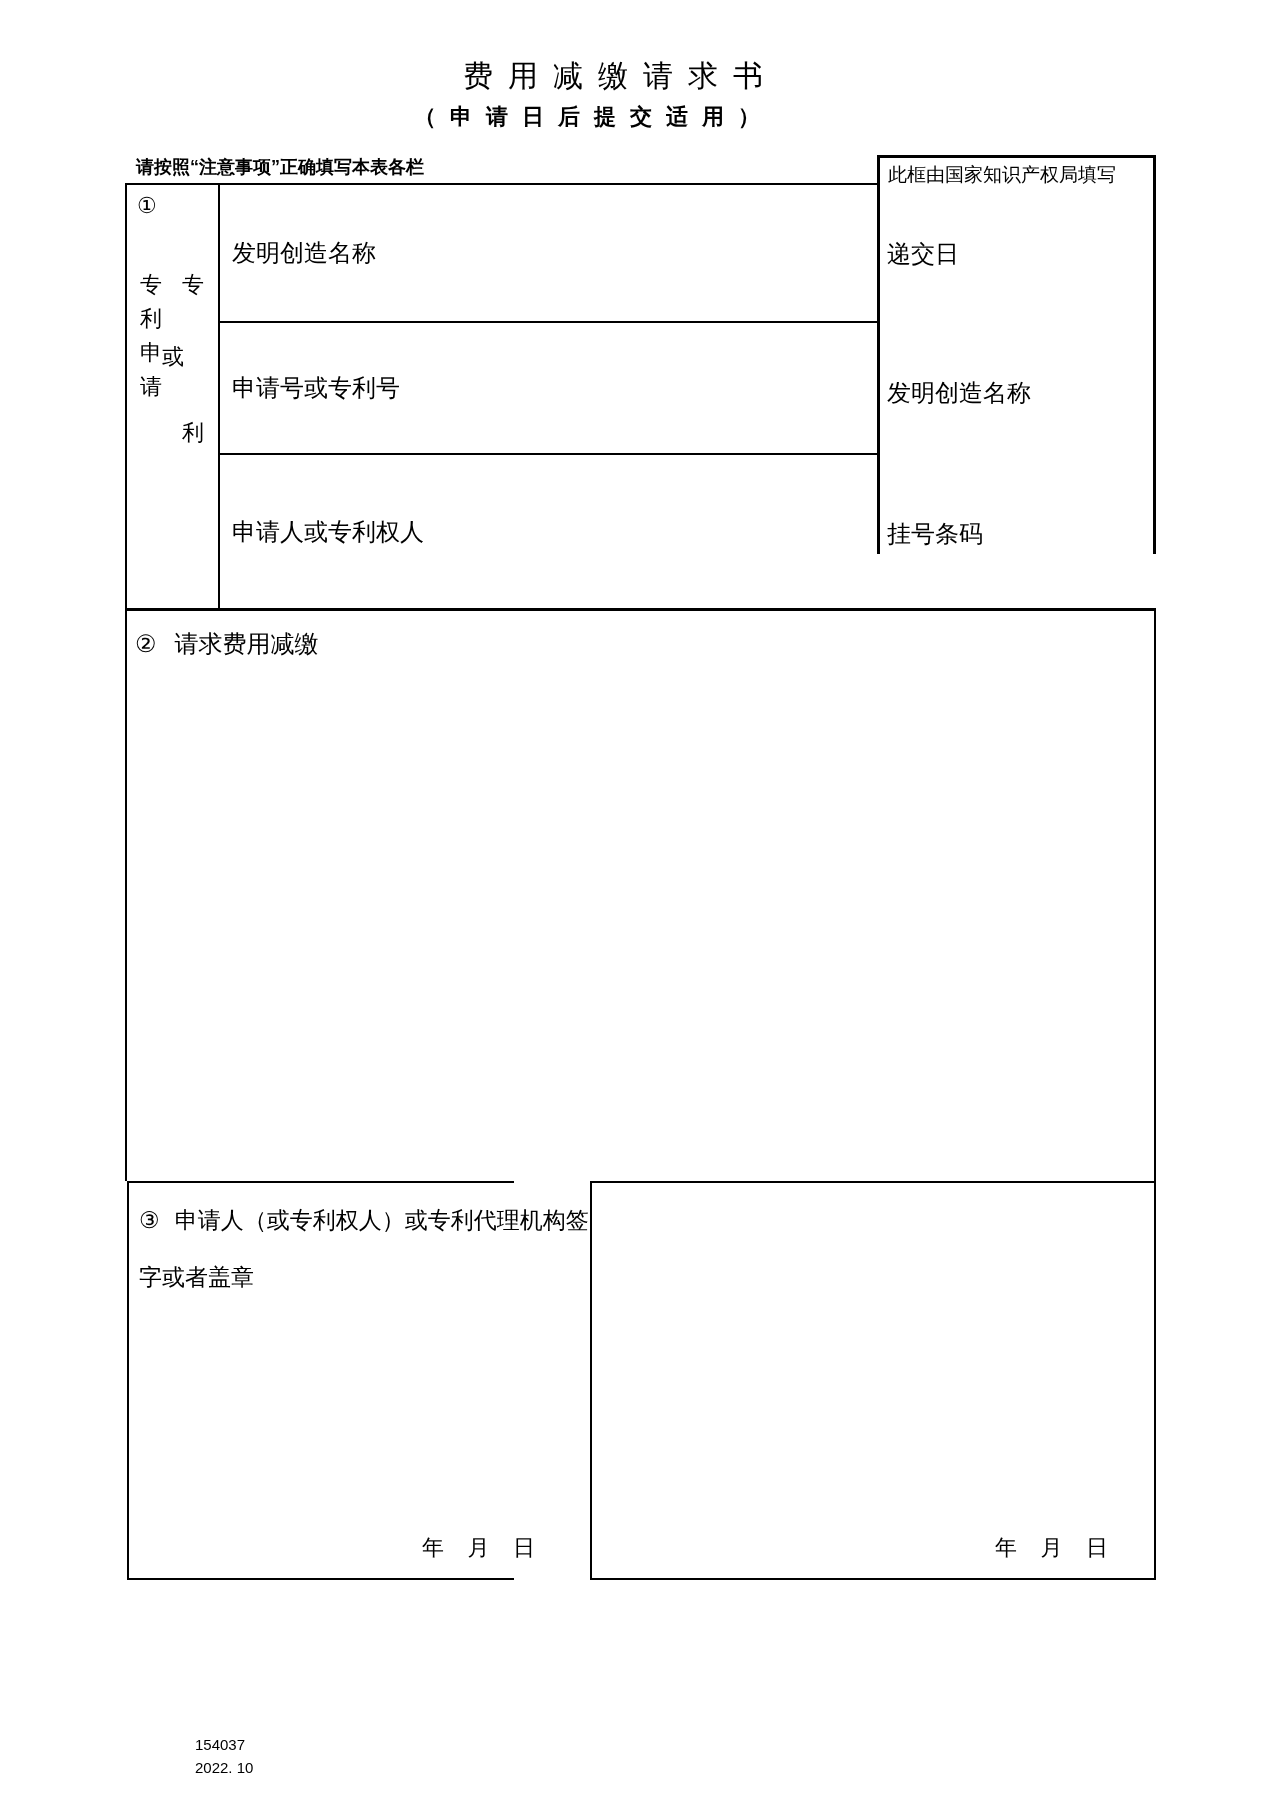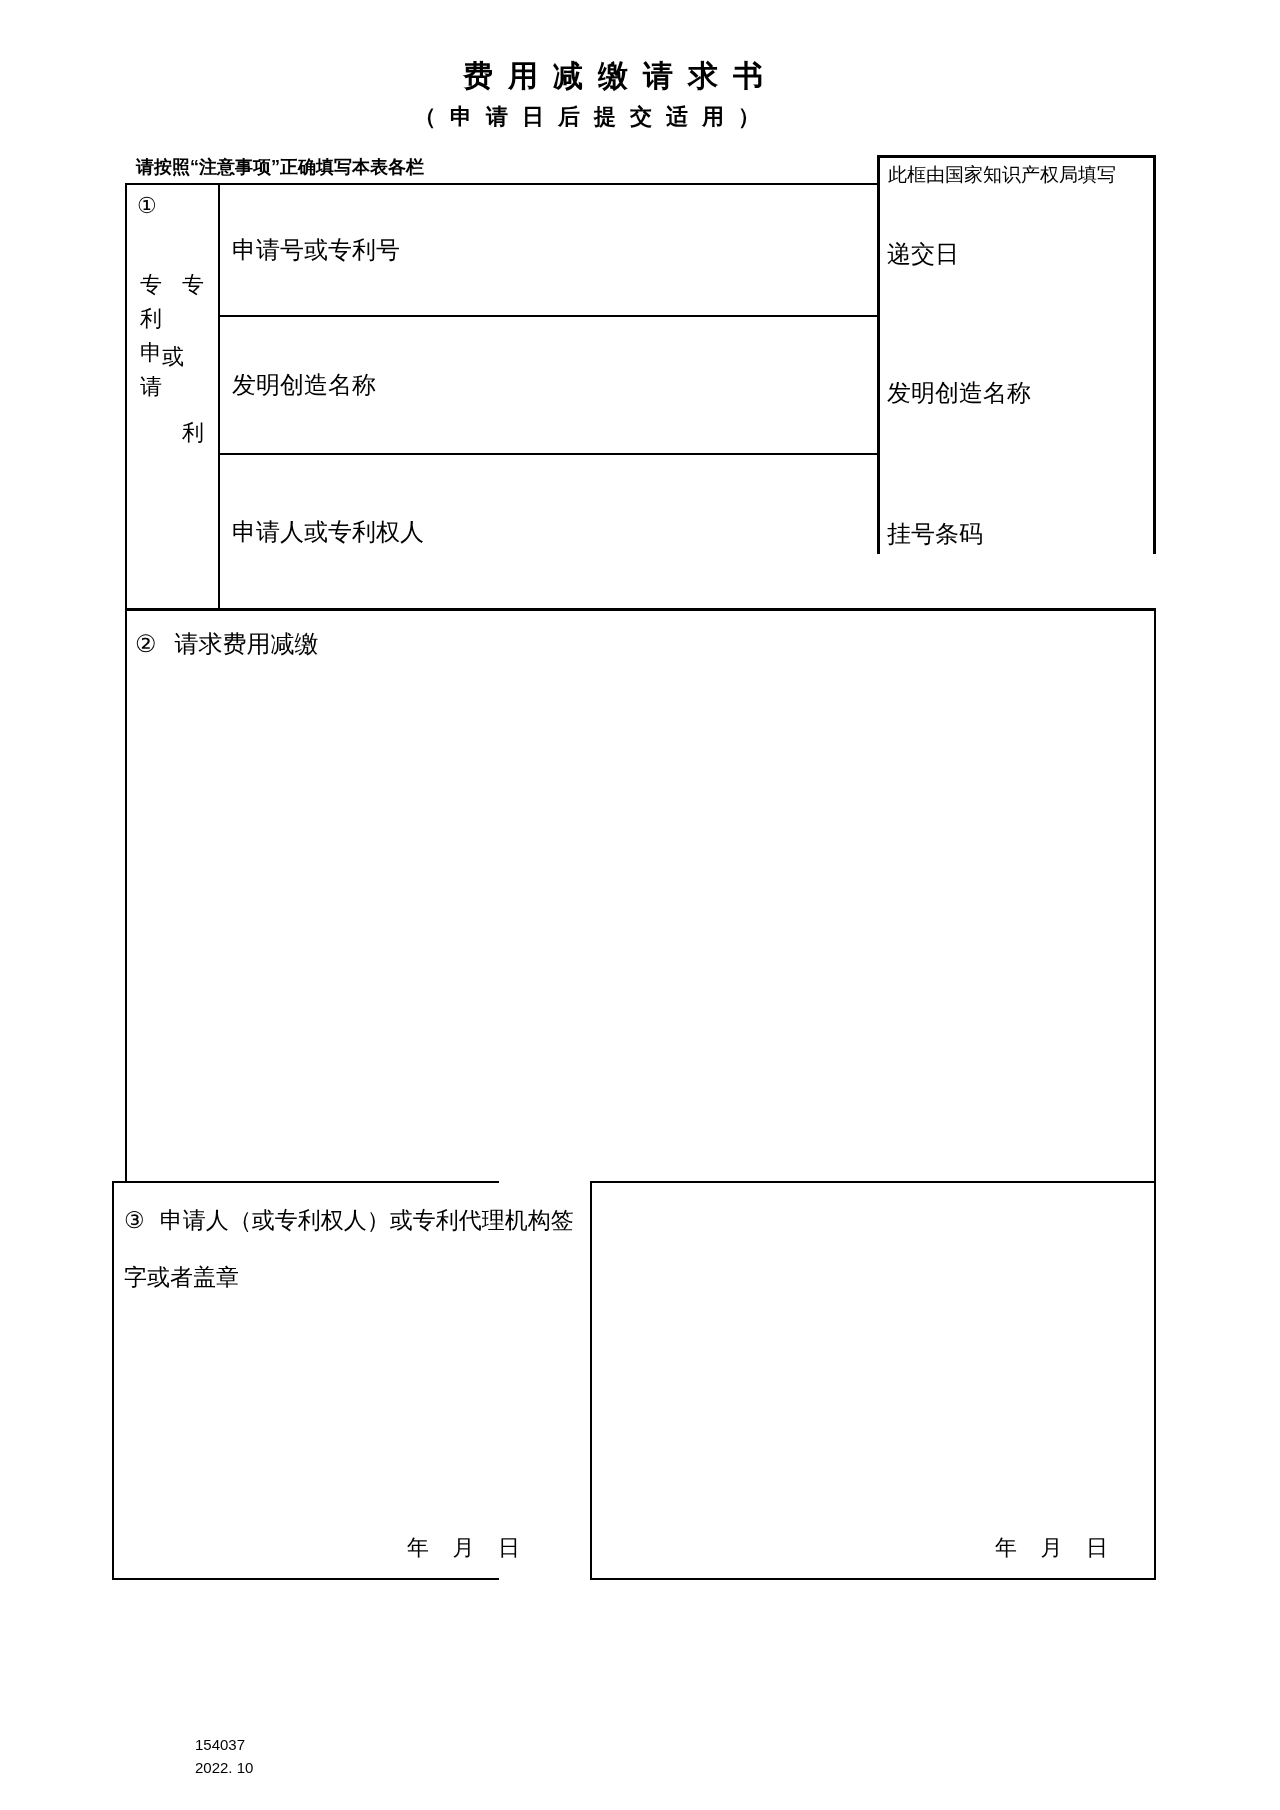--- a/index.html
+++ b/index.html
@@ -5,21 +5,21 @@
   html,body{margin:0;padding:0;}
   body{
     width:1280px;height:1810px;position:relative;background:#ffffff;color:#000;
     font-family:"Liberation Serif","DejaVu Serif",serif;
   }
   .abs{position:absolute;}
   .sans{font-family:"Liberation Sans","DejaVu Sans",sans-serif;}
   .nowrap{white-space:nowrap;}
 
   
-  .form-title{left:463px;top:56px;font-size:30px;font-weight:bold;letter-spacing:15px;}
+  .form-title{left:463px;top:56px;font-size:30px;font-weight:normal;letter-spacing:15px;}
   .form-subtitle{left:414px;top:102px;font-size:22px;font-weight:bold;letter-spacing:14px;}
   .fill-note{left:136px;top:155px;font-size:18px;font-weight:bold;}
 
   
   .box-a{left:125px;top:183px;width:93px;height:425px;border-left:2px solid #000;border-top:2px solid #000;box-sizing:border-box;}
   .s1-marker{left:10px;top:8px;font-size:22px;}
   .vtxt{writing-mode:vertical-lr;text-orientation:upright;font-size:22px;line-height:22px;}
   .v-col1{left:13px;top:70px;letter-spacing:34px;}
   .v-col2{left:55px;top:70px;letter-spacing:148px;}
   .v-mid{left:35px;top:157px;font-size:22px;}
@@ -39,21 +39,21 @@
   .c-f2{top:219px;}
   .c-f3{top:360px;}
 
   
   .box-d{left:125px;top:608px;width:1031px;height:573px;border-top:3px solid #000;border-left:2px solid #000;border-right:2px solid #000;box-sizing:border-box;}
   .d-header{left:8px;top:17px;font-size:24px;text-align:center;}
   .d-header .marker{margin-right:18px;}
   .d-body{left:52px;top:117px;font-size:23px;}
 
   
-  .box-e{left:112px;top:1181px;width:387px;height:399px;border-left:2px solid #000;border-top:2px solid #000;border-bottom:2px solid #000;box-sizing:border-box;}
+  .box-e{left:127px;top:1181px;width:387px;height:399px;border-left:2px solid #000;border-top:2px solid #000;border-bottom:2px solid #000;box-sizing:border-box;}
   .box-f{left:590px;top:1181px;width:566px;height:399px;border:2px solid #000;box-sizing:border-box;}
   .cell-title{top:9px;font-size:23px;line-height:57px;}
   .e-title{left:10px;width:453px;}
   .e-title .marker{margin-right:15px;}
   .f-title{left:17px;right:8px;}
   .f-title .marker{margin-right:19px;}
   .date-line{font-size:22px;word-spacing:18px;white-space:nowrap;}
   .e-date{left:293px;top:350px;}
   .f-date{left:403px;top:350px;}
 
@@ -68,25 +68,25 @@
 <div class="abs sans fill-note nowrap">请按照“注意事项”正确填写本表各栏</div>
 
 <div class="abs box-a">
   <span class="abs s1-marker">①</span>
   <span class="abs vtxt v-col1">专利申请</span>
   <span class="abs v-mid">或</span>
   <span class="abs vtxt v-col2">专利</span>
 </div>
 
 <div class="abs box-b">
+  <div class="f-row f-row2">
+    <span>发明创造名称</span>
+  </div>
   <div class="f-row f-row1">
     <span>申请号或专利号</span>
-  </div>
-  <div class="f-row f-row2">
-    <span>发明创造名称</span>
   </div>
   <div class="f-row f-row3">
     <span>申请人或专利权人</span>
   </div>
 </div>
 
 <div class="abs box-c">
   <div class="abs c-header nowrap">此框由国家知识产权局填写</div>
   <div class="abs c-field c-f1 nowrap">递交日</div>
   <div class="abs c-field c-f2 nowrap">发明创造名称</div>

